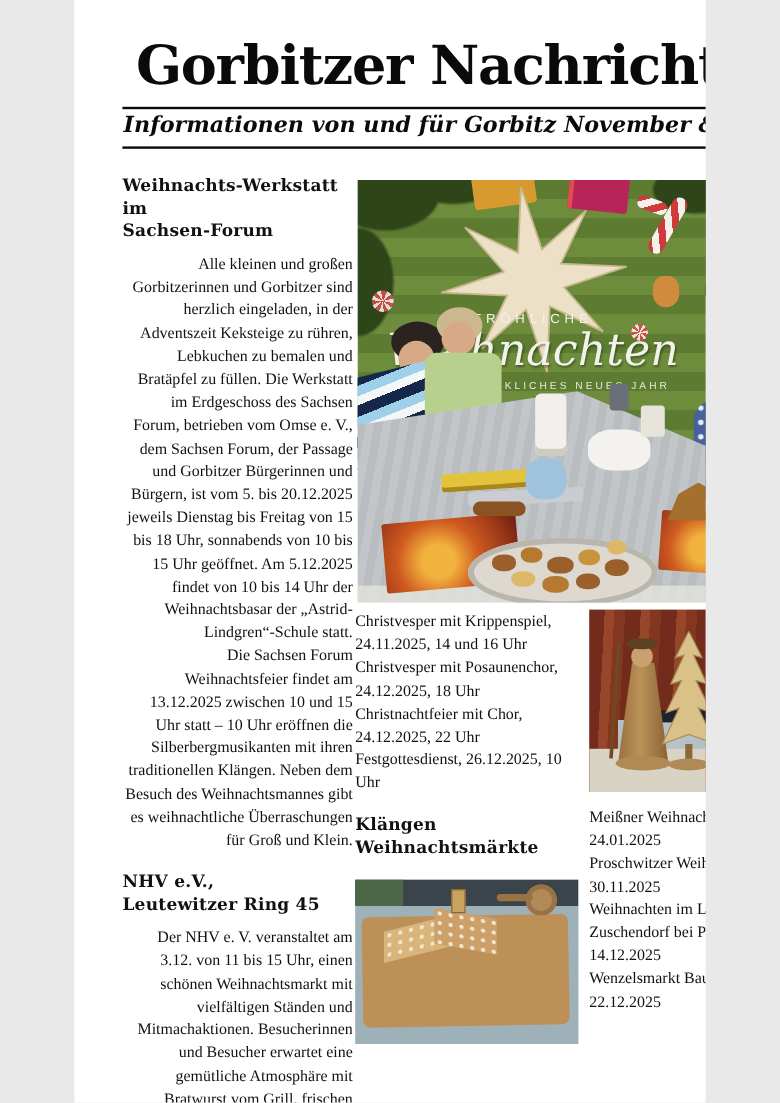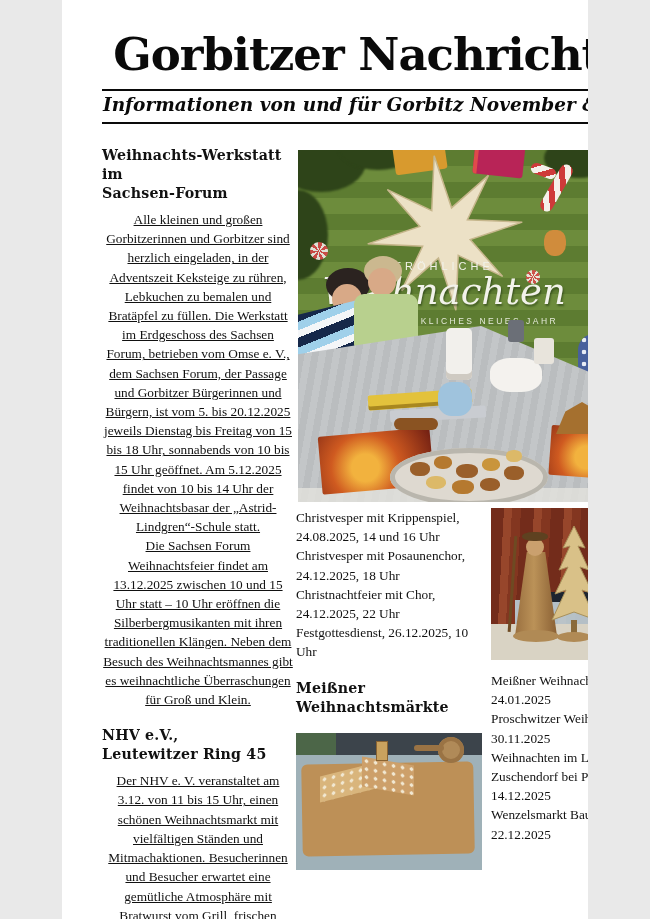--- a/index.html
+++ b/index.html
@@ -17,21 +17,21 @@
   .subtitle { position:absolute; left:41px; top:94px; width:570px;
     font-family:"DejaVu Serif", serif; font-style:italic; font-weight:bold; font-size:18.5px; color:#0a0a0a; white-space:nowrap; }
   
   .col { position:absolute; font-size:13.3px; line-height:19.2px; }
   .col-left  { left:40px;  top:146px; width:192px; }
   .col-mid   { left:234px; top:508px; width:192px; }
   .col-right { left:429px; top:508px; width:207px; }
   .heading { font-family:"DejaVu Serif", serif; font-weight:bold; font-size:14.2px; line-height:19px;
     letter-spacing:0.2px; white-space:pre-line; margin-bottom:7px; }
   .heading.mt { margin-top:17px; }
-  .body-text { white-space:pre-line; text-align:center;text-decoration:underline; }
+  .body-text { white-space:pre-line; text-align:right; }
   .list-line { }
   
   .photo-main { position:absolute; left:236px; top:150px; width:398px; height:352px; overflow:hidden; background:#d8d1c4; }
   .pm-wall-dark { position:absolute; left:270px; top:0; width:128px; height:96px; background:#5d604a; overflow:hidden; }
   .bokeh { position:absolute; border-radius:50%; background:#c9d47e; opacity:.55; filter:blur(2px); }
   .pm-panelbar { position:absolute; left:288px; top:88px; width:110px; height:9px; background:#45443f; }
   .panel { position:absolute; top:97px; height:140px; background:#ebe7df; border:1px solid #b9b3a6; }
   .panel-a { left:292px; width:48px; } .panel-b { left:344px; width:54px; }
   .pic { position:absolute; width:30px; height:22px; border:2px solid #fff; box-shadow:0 0 0 1px #999; }
   
@@ -187,26 +187,26 @@
     <div class="cookie" style="left:206px;top:316px;width:20px;height:14px;"></div>
     <div class="cookie" style="left:128px;top:326px;width:20px;height:13px;background:#dcb968;"></div>
     <div class="cookie" style="left:154px;top:330px;width:22px;height:14px;background:#b5792f;"></div>
     <div class="cookie" style="left:182px;top:328px;width:20px;height:13px;"></div>
     <div class="cookie" style="left:208px;top:300px;width:16px;height:12px;background:#dcb968;"></div>
     <div class="cookie" style="left:96px;top:268px;width:44px;height:12px;border-radius:6px;background:#8a5322;"></div>
   </div>
 
   <div class="col col-mid">
     <div>
-        <div class="list-line">Christvesper mit Krippenspiel, 24.08.2025, 14 und 16 Uhr</div>
+        <div class="list-line">Christvesper mit Krippenspiel, 24.11.2025, 14 und 16 Uhr</div>
         <div class="list-line">Christvesper mit Posaunenchor, 24.12.2025, 18 Uhr</div>
         <div class="list-line">Christnachtfeier mit Chor, 24.12.2025, 22 Uhr</div>
         <div class="list-line">Festgottesdienst, 26.12.2025, 10 Uhr</div>
       </div>
-    <div class="heading mt">Meißner Weihnachtsmärkte</div>
+    <div class="heading mt">Klängen Weihnachtsmärkte</div>
     <div>
       </div>
 
     <div class="photo-ginger">
       <div class="pg-top"></div>
       <div class="pg-green"></div>
       <div class="pg-paper"></div>
       <div class="item" style="left:142px;top:4px;width:26px;height:26px;border-radius:50%;background:#b08a58;box-shadow:inset 0 0 0 4px #9a7344;"></div>
       <div class="item" style="left:118px;top:12px;width:30px;height:6px;background:#9a7344;border-radius:3px;"></div>
 

